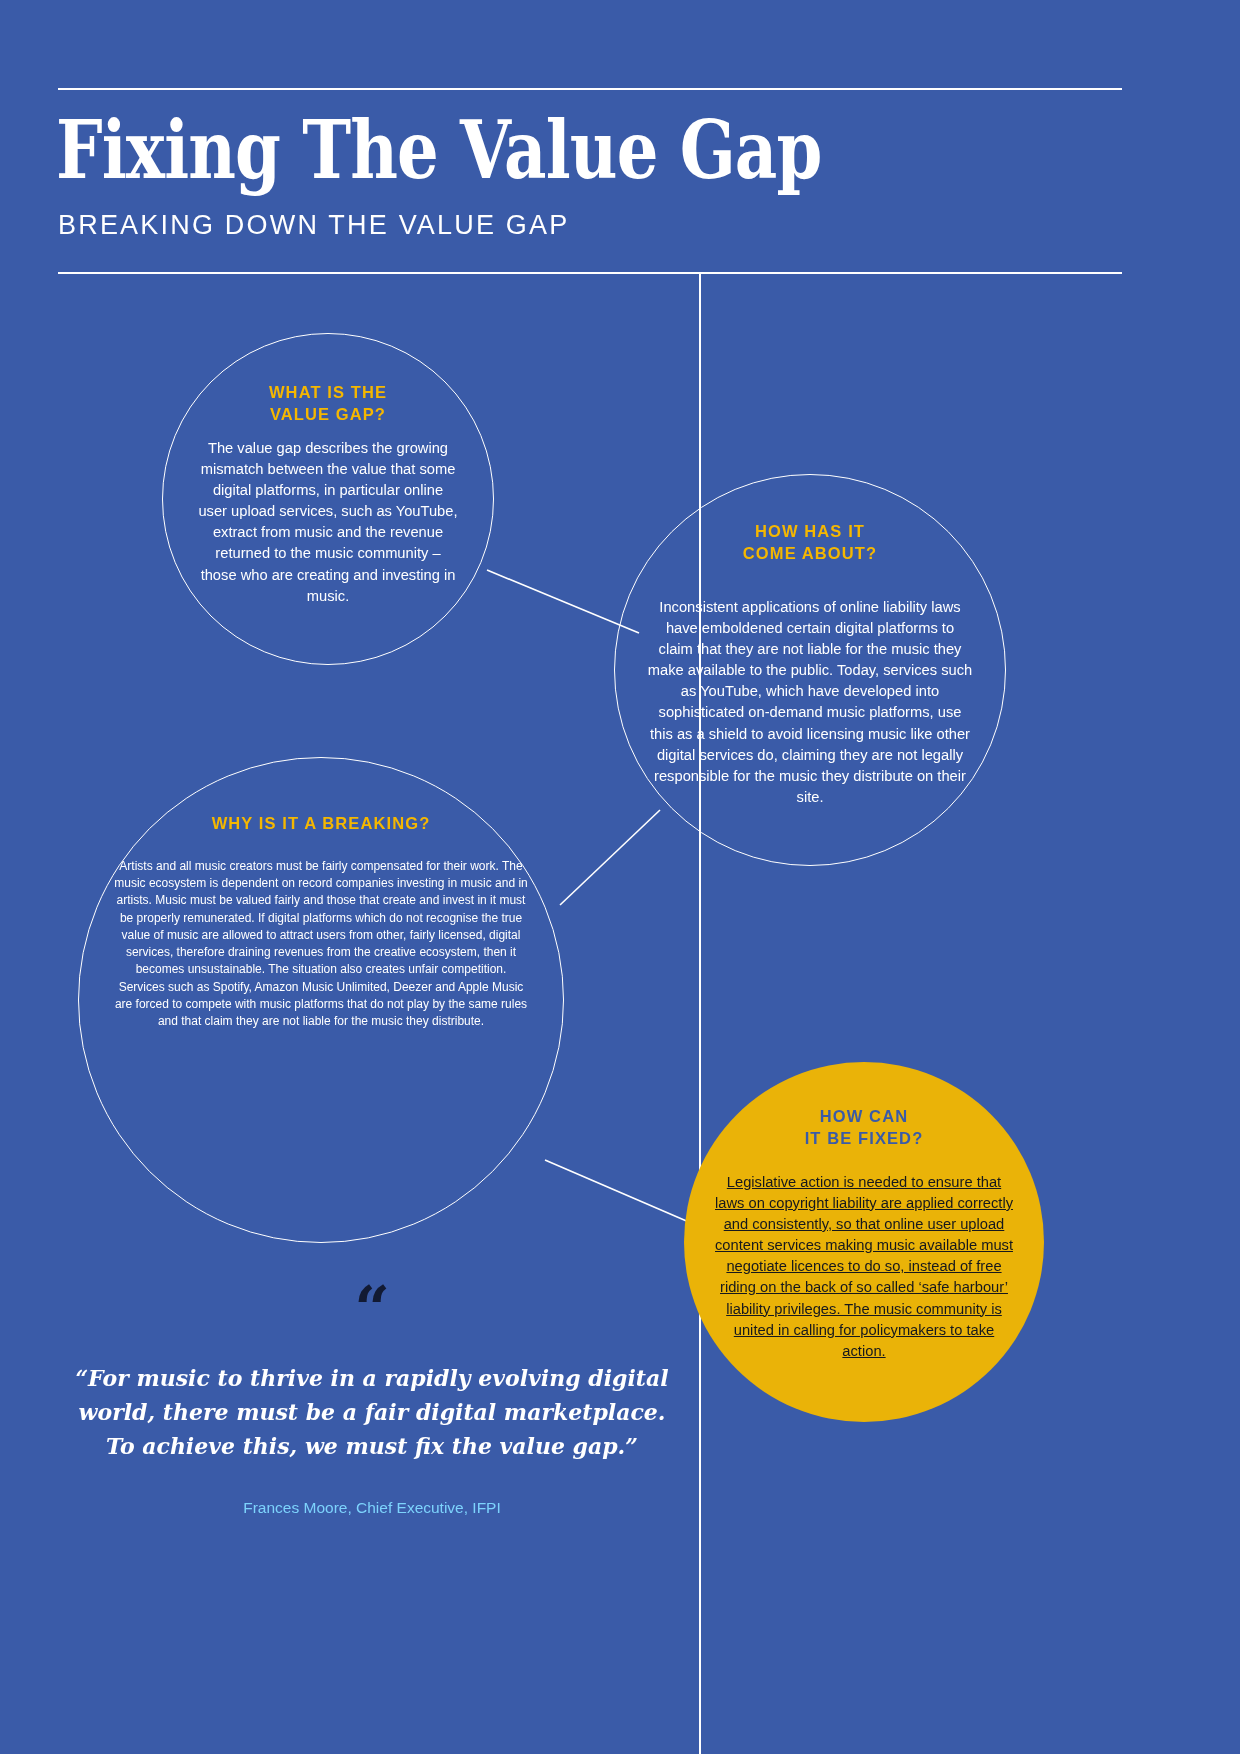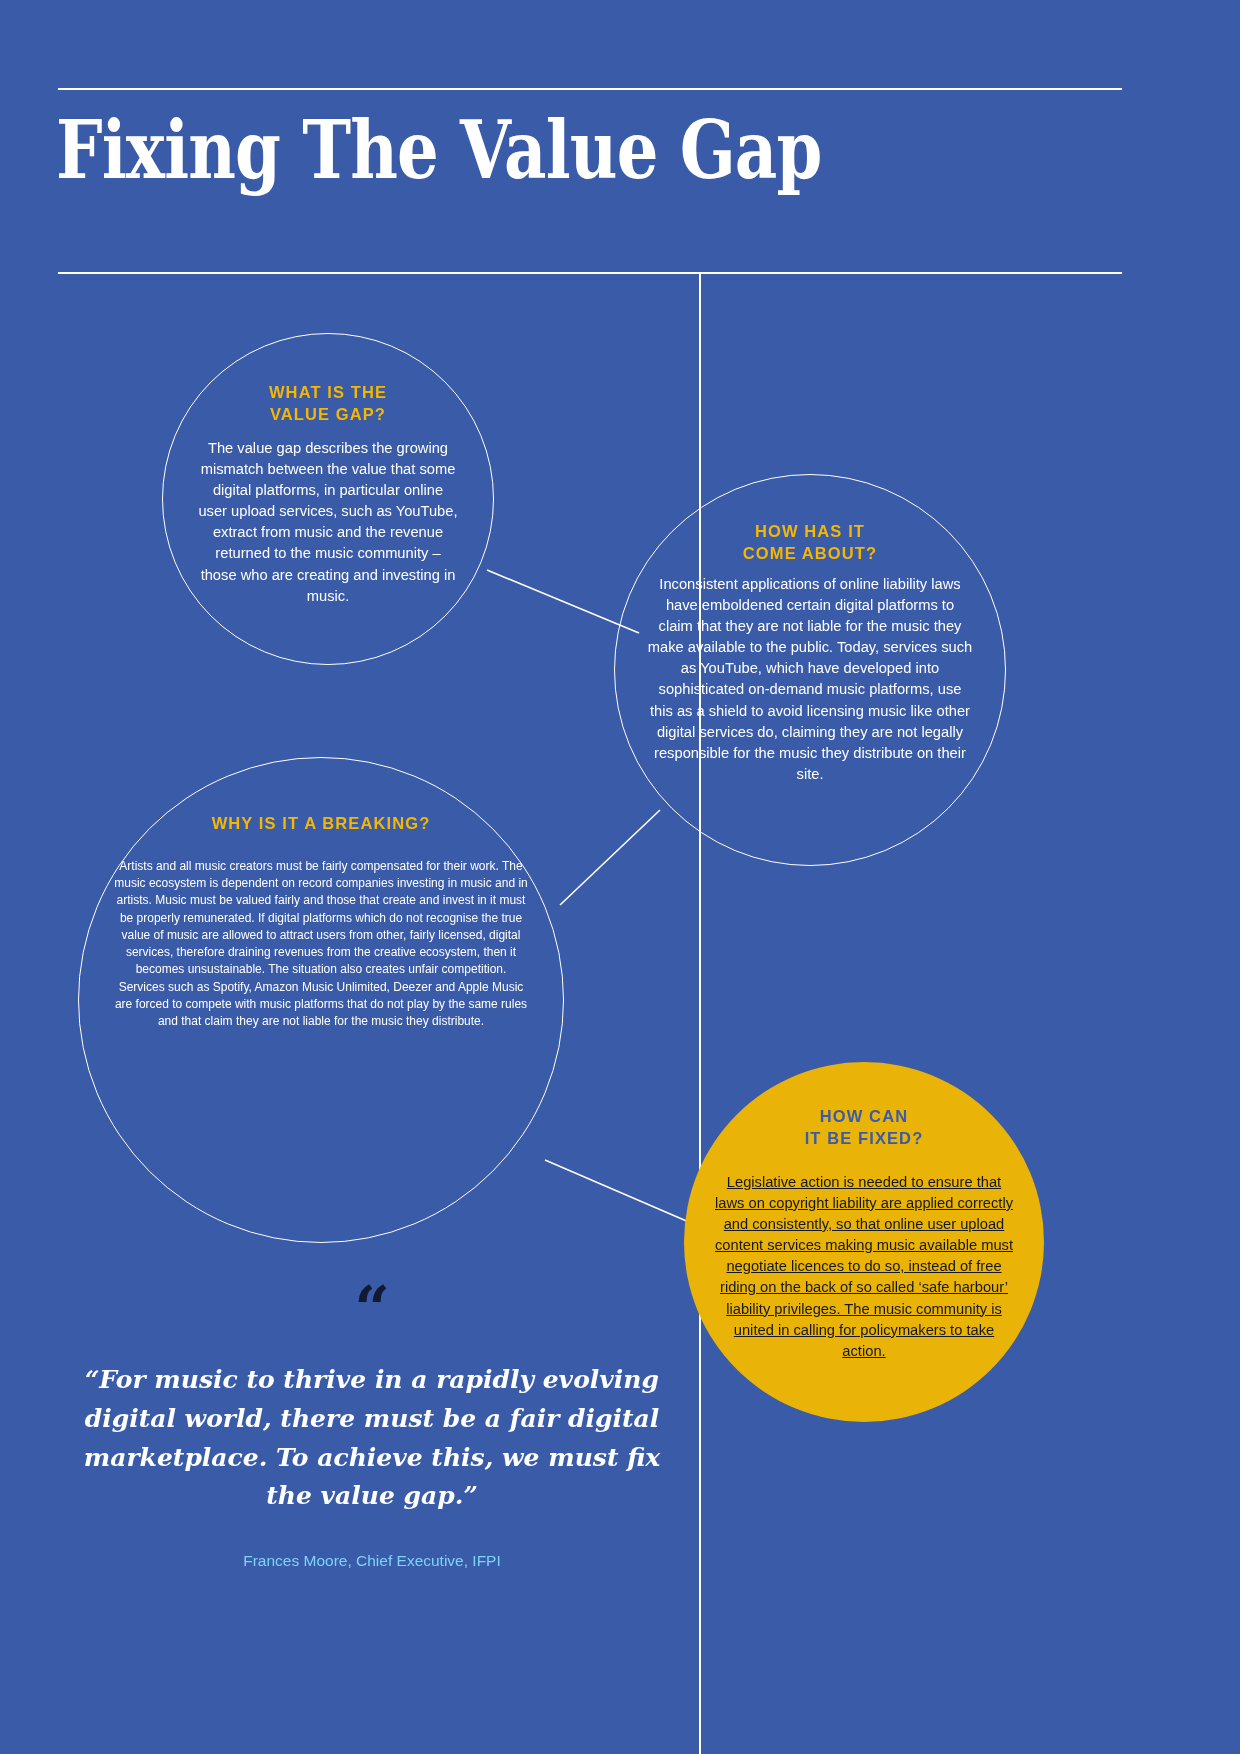--- a/index.html
+++ b/index.html
@@ -143,21 +143,21 @@
   }
   #bubble-value-gap .bubble-title { font-size: 16.5px; margin-bottom: 12px; }
   #bubble-value-gap .bubble-body  { font-size: 14.7px; max-width: 262px; }
 
   
   #bubble-come-about {
     left: 614px; top: 474px;
     width: 392px; height: 392px;
     padding: 46px 32px 0 32px;
   }
-  #bubble-come-about .bubble-title { font-size: 16.5px; margin-bottom: 9px; }
+  #bubble-come-about .bubble-title { font-size: 16.5px; margin-bottom: 32px; }
   #bubble-come-about .bubble-body  { font-size: 14.7px; max-width: 340px; }
 
   
   #bubble-problem {
     left: 78px; top: 757px;
     width: 486px; height: 486px;
     padding: 55px 34px 0 34px;
   }
   #bubble-problem .bubble-title { font-size: 16.5px; margin-bottom: 23px; }
   #bubble-problem .bubble-body  { font-size: 12px; max-width: 440px; }
@@ -184,21 +184,21 @@
     font-size: 62px;
     font-weight: 700;
     line-height: 0.6;
     color: #121A33;
     margin-bottom: 34px;
   }
   .quote-text {
     font-family: "DejaVu Serif", "Liberation Serif", serif;
     font-style: italic;
     font-weight: 700;
-    font-size: 25px;
+    font-size: 22px;
     line-height: 1.55;
     color: #FFFFFF;
     margin: 0 auto;
     max-width: 600px;
   }
   .quote-attrib {
     margin-top: 36px;
     font-size: 15.5px;
     color: #7dd3fc;
     font-weight: 400;
@@ -206,20 +206,21 @@
 </style>
 </head>
 <body>
 
 <div class="page">
 
 
   <div class="rule-top"></div>
 
   <div class="title">Fixing The Value Gap</div>
+  <div class="subtitle">BREAKING DOWN THE VALUE GAP</div>
   <div class="rule-mid"></div>
 
   <div class="spine"></div>
 
   <svg class="connectors" viewBox="0 0 1240 1754">
     <line x1="487" y1="570" x2="639" y2="633" stroke="#FFFFFF" stroke-width="1.6"></line>
     <line x1="660" y1="810" x2="560" y2="905" stroke="#FFFFFF" stroke-width="1.6"></line>
     <line x1="545" y1="1160" x2="712" y2="1232" stroke="#FFFFFF" stroke-width="1.6"></line>
   </svg>
 

